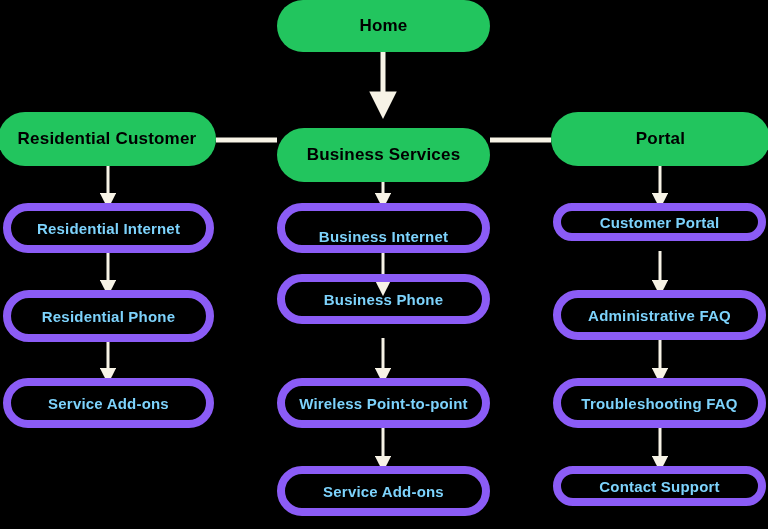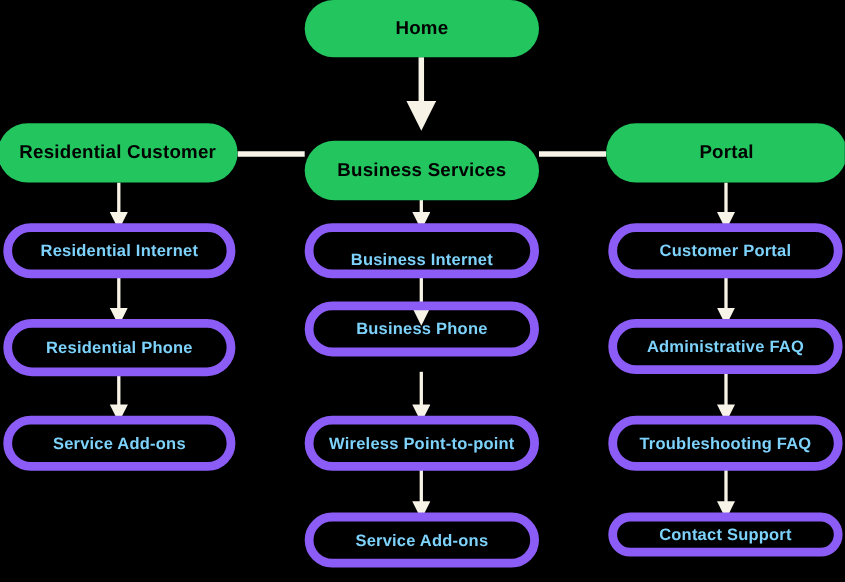--- a/index.html
+++ b/index.html
@@ -106,21 +106,21 @@
   <div class="node leaf" style="left:277px;top:274px;width:213px;height:50px;">
     <span class="node-label">Business Phone</span>
   </div>
   <div class="node leaf" style="left:277px;top:378px;width:213px;height:50px;">
     <span class="node-label">Wireless Point-to-point</span>
   </div>
   <div class="node leaf" style="left:277px;top:466px;width:213px;height:50px;">
     <span class="node-label">Service Add-ons</span>
   </div>
 
-  <div class="node leaf" style="left:553px;top:203px;width:213px;height:50px;">
+  <div class="node leaf" style="left:553px;top:203px;width:213px;height:38px;">
     <span class="node-label">Customer Portal</span>
   </div>
   <div class="node leaf" style="left:553px;top:290px;width:213px;height:50px;">
     <span class="node-label">Administrative FAQ</span>
   </div>
   <div class="node leaf" style="left:553px;top:378px;width:213px;height:50px;">
     <span class="node-label">Troubleshooting FAQ</span>
   </div>
   <div class="node leaf" style="left:553px;top:466px;width:213px;height:40px;">
     <span class="node-label">Contact Support</span>

